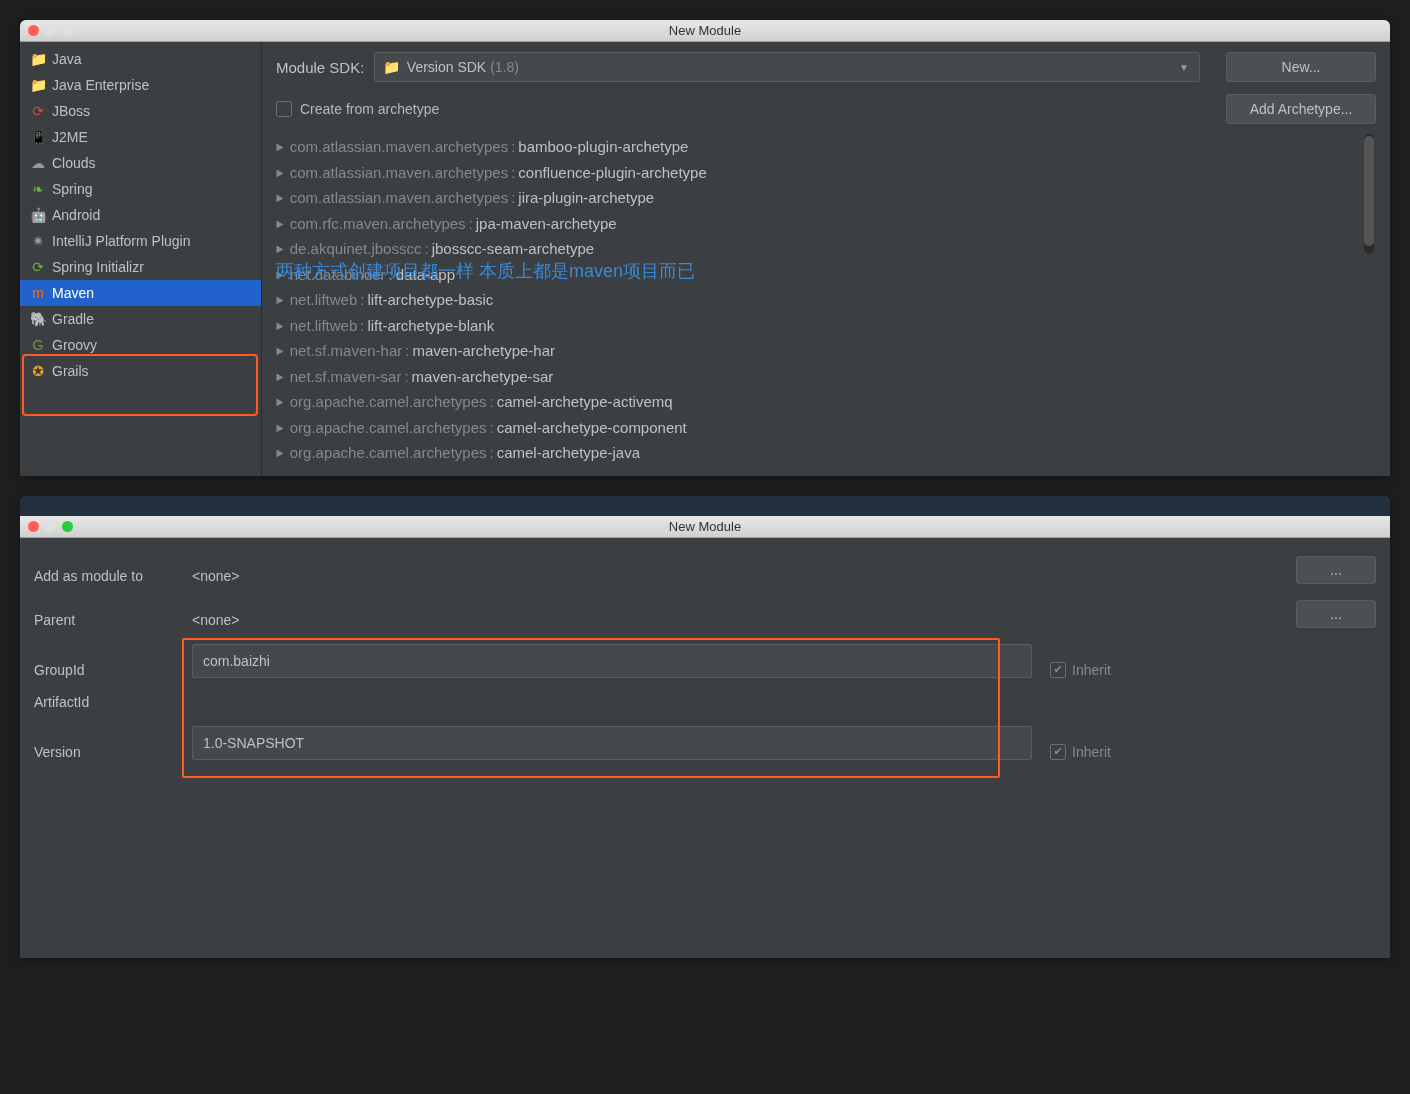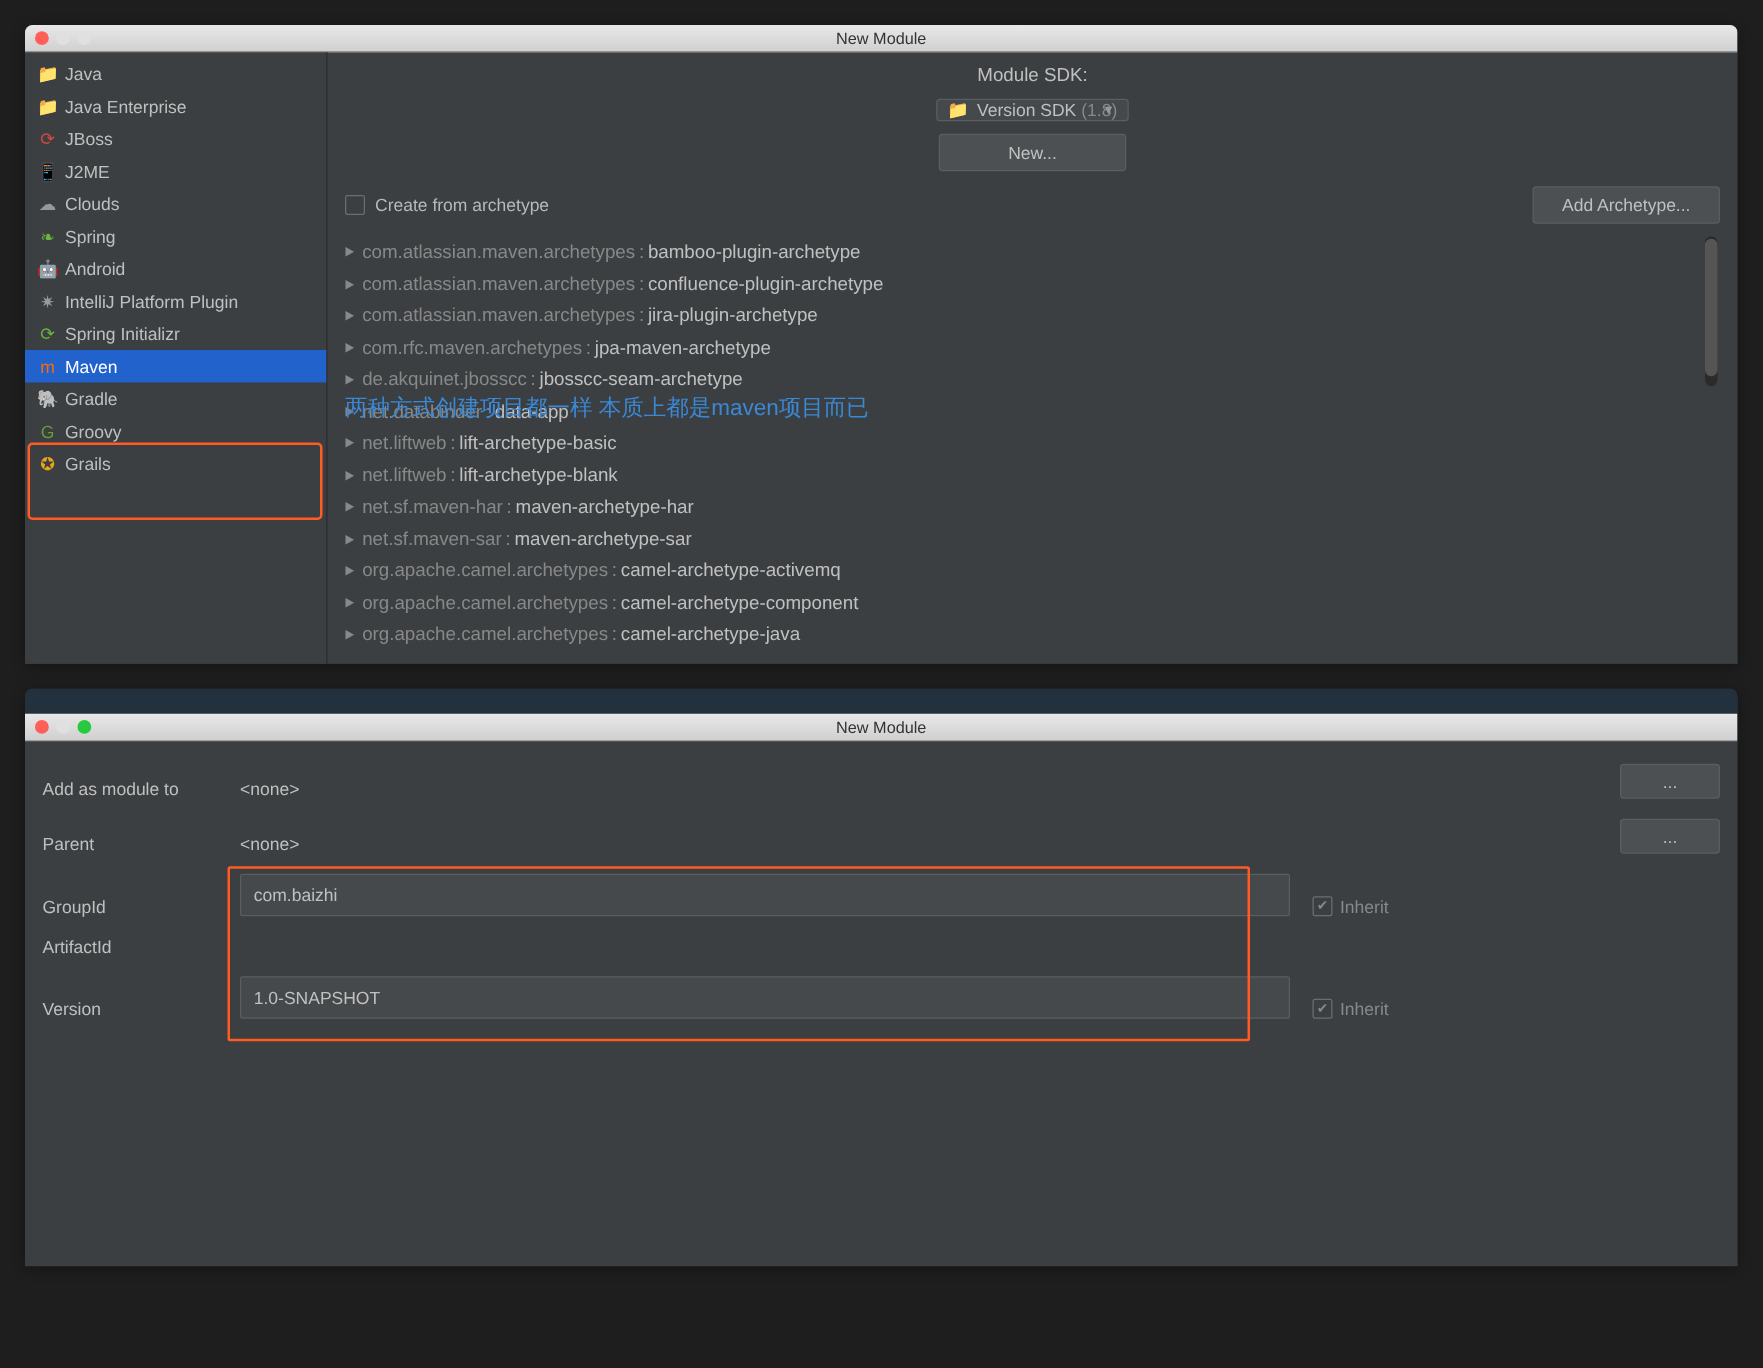--- a/index.html
+++ b/index.html
@@ -89,21 +89,20 @@
     .main {
       flex: 1;
       padding: 10px 14px;
       position: relative;
     }
     .row {
       display: flex;
       align-items: center;
       gap: 10px;
       margin-bottom: 12px;
-      flex-direction: column;
     }
     .sdk-label {
       color: #c0c0c0;
       font-size: 15px;
     }
     .dropdown {
       flex: 1;
       background: #45494b;
       border: 1px solid #5a5e60;
       border-radius: 3px;
@@ -126,20 +125,21 @@
     }
     .btn {
       background: #4c5052;
       border: 1px solid #5a5e60;
       color: #c0c0c0;
       height: 30px;
       padding: 0 18px;
       border-radius: 3px;
       font-size: 14px;
       cursor: pointer;
+      margin-left: 16px;
     }
     .btn-wide { min-width: 150px; text-align: center; }
     .btn-small { min-width: 80px; text-align: center; padding: 0; height: 28px; }
     .checkbox {
       width: 16px;
       height: 16px;
       border: 1px solid #6b6e70;
       border-radius: 2px;
       display: inline-flex;
       align-items: center;

